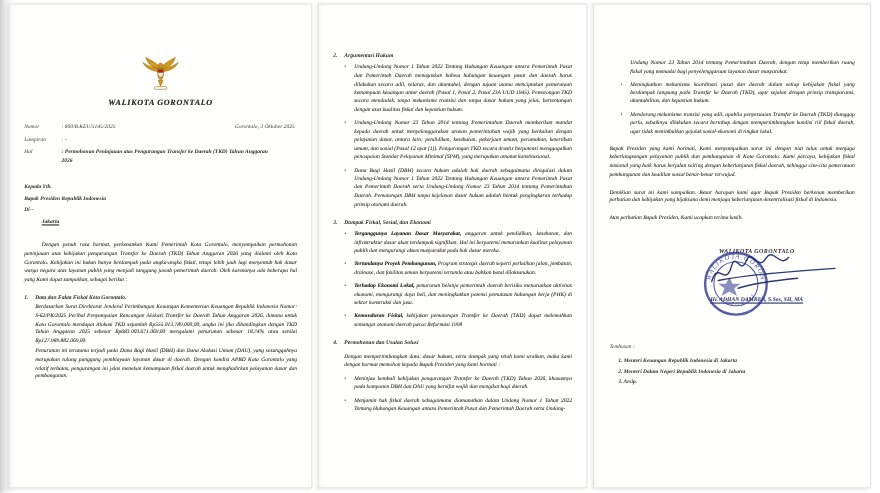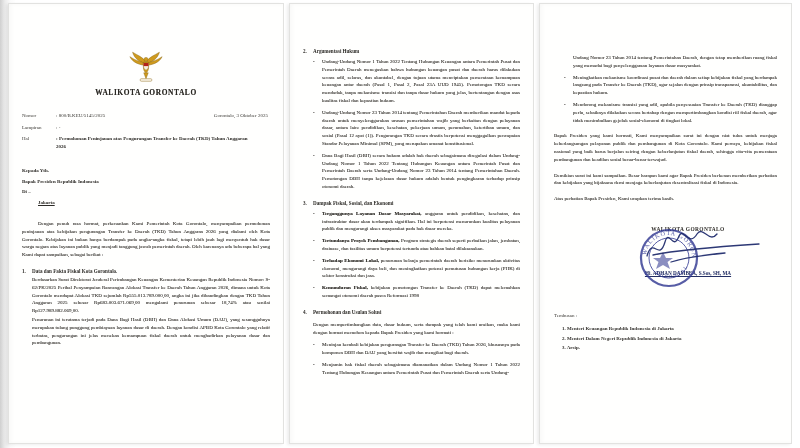--- a/index.html
+++ b/index.html
@@ -10,20 +10,21 @@
   }
   .canvas{
     position:relative;width:800px;height:448px;
     background:linear-gradient(90deg,#cfcfcf 0,#ececec 5px,#fafafa 10px,#ffffff 16px);
   }
   .sheet{
     position:absolute;top:3px;height:441px;background:#fffffe;
     border:1px solid #e2e2e0;
     box-shadow:-2px 1px 3px rgba(0,0,0,.07), inset 2px 0 4px rgba(0,0,0,.03);
     color:#35332f;
+    font-style:italic;
   }
   .sheet1{left:8px;width:276px;padding:0 13px}
   .sheet2{left:289px;width:245px;padding:44px 13px 0 13px}
   .sheet3{left:539px;width:253px;padding:50px 14px 0 14px;position:absolute}
   .p3rel{position:relative;width:100%;height:100%}
 
   .txt{font-size:5px;line-height:1.56;text-align:justify;color:#3a3834;
        text-shadow:0 0 .35px rgba(70,66,60,.55)}
   b,.bold{color:#2c2a26;font-weight:bold}
 

